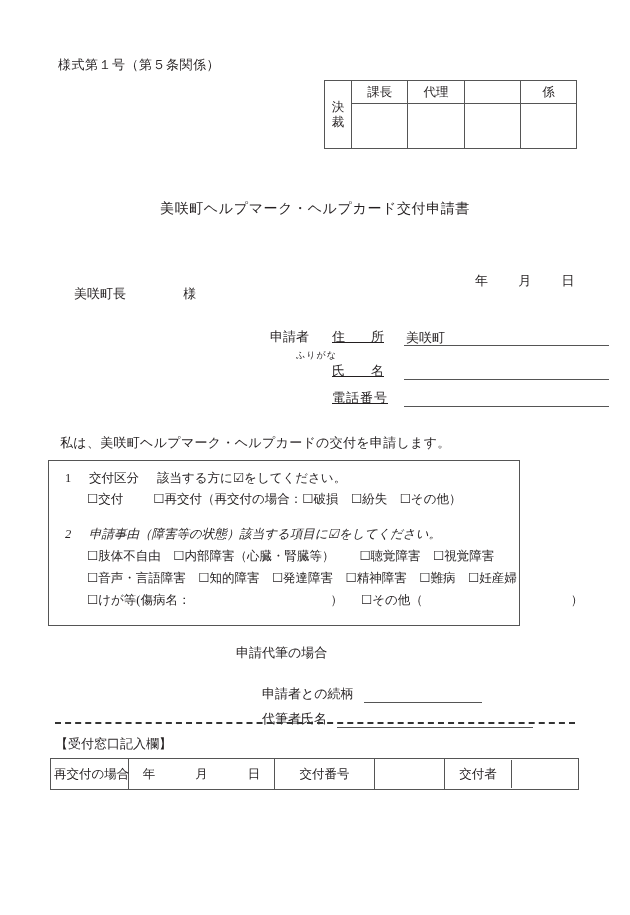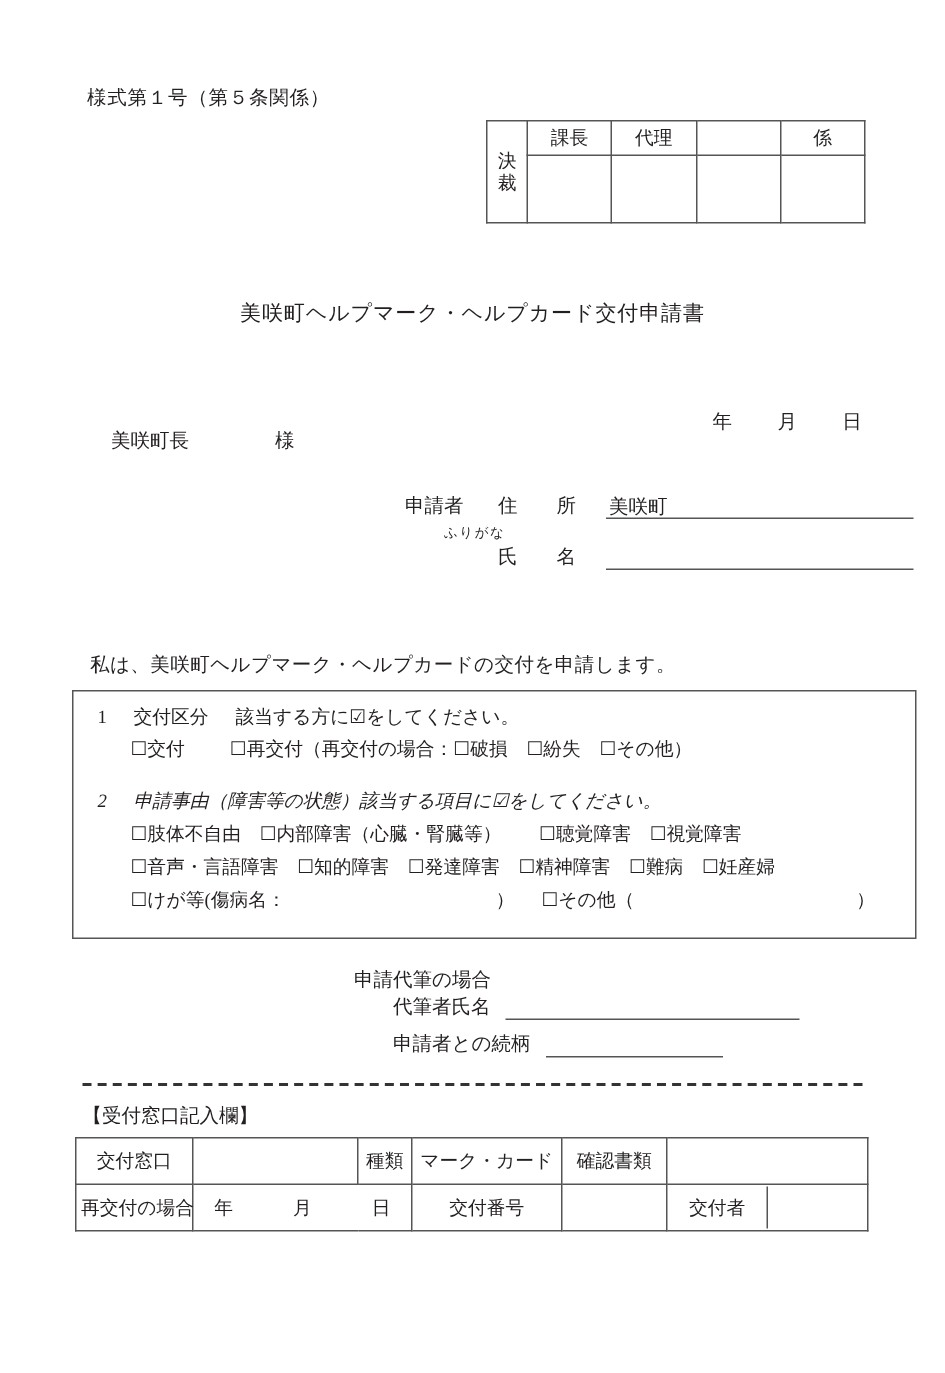--- a/index.html
+++ b/index.html
@@ -112,20 +112,21 @@
     flex: 0 0 62px;
     white-space: nowrap;
     margin-left: 36px;
   }
   .ap-label {
     width: 72px;
     flex: 0 0 72px;
     display: flex;
     justify-content: space-between;
     white-space: nowrap;
+    text-decoration: underline;
   }
   .ap-label.tight {
     letter-spacing: 1px;
     display: block;
   }
   .ap-line {
     flex: 1 1 auto;
     border-bottom: 1px solid #555;
     height: 17px;
     min-width: 205px;
@@ -151,21 +152,21 @@
     font-size: 13px;
     letter-spacing: 0.3px;
     white-space: nowrap;
   }
 
   
   .mainbox {
     position: absolute;
     left: 48px;
     top: 460px;
-    width: 563px;
+    width: 472px;
     height: 166px;
     border: 1px solid #555;
     box-sizing: border-box;
   }
   .sec {
     position: absolute;
     font-size: 12.5px;
     white-space: nowrap;
   }
   .sec-1-head { left: 16px; top: 9px; }
@@ -180,21 +181,21 @@
   .gap-injury { display: inline-block; width: 140px; }
   .gap-other { display: inline-block; width: 148px; }
 
   
   .proxy {
     position: absolute;
     left: 236px;
     top: 644px;
     font-size: 13px;
   }
-  .proxy-head { margin-bottom: 0; }
+  .proxy-head { margin-bottom: 23px; }
   .proxy-row {
     display: flex;
     align-items: flex-end;
     margin-bottom: 7px;
     padding-left: 26px;
   }
   .proxy-label { white-space: nowrap; }
   .proxy-line {
     border-bottom: 1px solid #555;
     height: 16px;
@@ -290,20 +291,25 @@
       <div class="ap-title">申請者</div>
       <div class="ap-label">住　　所</div>
       <div class="ap-line">美咲町</div>
     </div>
     <div class="ap-row name">
       <div class="ap-title"></div>
       <div class="furigana">ふりがな</div>
       <div class="ap-label">氏　　名</div>
       <div class="ap-line"></div>
     </div>
+    <div class="ap-row">
+      <div class="ap-title"></div>
+      <div class="ap-label tight">電話番号</div>
+      <div class="ap-line"></div>
+    </div>
   </div>
 
   <div class="declaration">私は、美咲町ヘルプマーク・ヘルプカードの交付を申請します。</div>
 
   <div class="mainbox">
 
     <div class="sec sec-1-head">
       <span class="num">1</span><span>交付区分</span><span class="sp-lg"></span><span>該当する方に☑をしてください。</span>
     </div>
 
@@ -320,51 +326,43 @@
 
     <div class="sec sec-2-r3">
       <span>☐けが等(傷病名：</span><span class="gap-injury"></span><span>）</span><span class="sp-lg"></span><span>☐その他（</span><span class="gap-other"></span><span>）</span>
     </div>
 
   </div>
 
   <div class="proxy">
     <div class="proxy-head">申請代筆の場合</div>
     <div class="proxy-row">
+      <span class="proxy-label">申請者との続柄</span>
+      <span class="proxy-line short"></span>
+    </div>
+    <div class="proxy-row">
       <span class="proxy-label">代筆者氏名</span>
       <span class="proxy-line long"></span>
-    </div>
-    <div class="proxy-row">
-      <span class="proxy-label">申請者との続柄</span>
-      <span class="proxy-line short"></span>
     </div>
   </div>
 
   <div class="cutline"></div>
 
   <div class="recept-head">【受付窓口記入欄】</div>
 
   <table class="office">
     <colgroup>
       <col style="width:78px">
       <col style="width:110px">
       <col style="width:36px">
       <col style="width:100px">
       <col style="width:70px">
       <col style="width:134px">
     </colgroup>
     <tbody>
-        <tr>
-      <td>交付窓口</td>
-      <td class="blank"></td>
-      <td>種類</td>
-      <td>マーク・カード</td>
-      <td>確認書類</td>
-      <td class="blank"></td>
-    </tr>
     <tr>
       <td>再交付の場合</td>
       <td colspan="2">
         <div class="ymd">
           <span>年</span>
           <span>月</span>
           <span>日</span>
         </div>
       </td>
       <td>交付番号</td>

